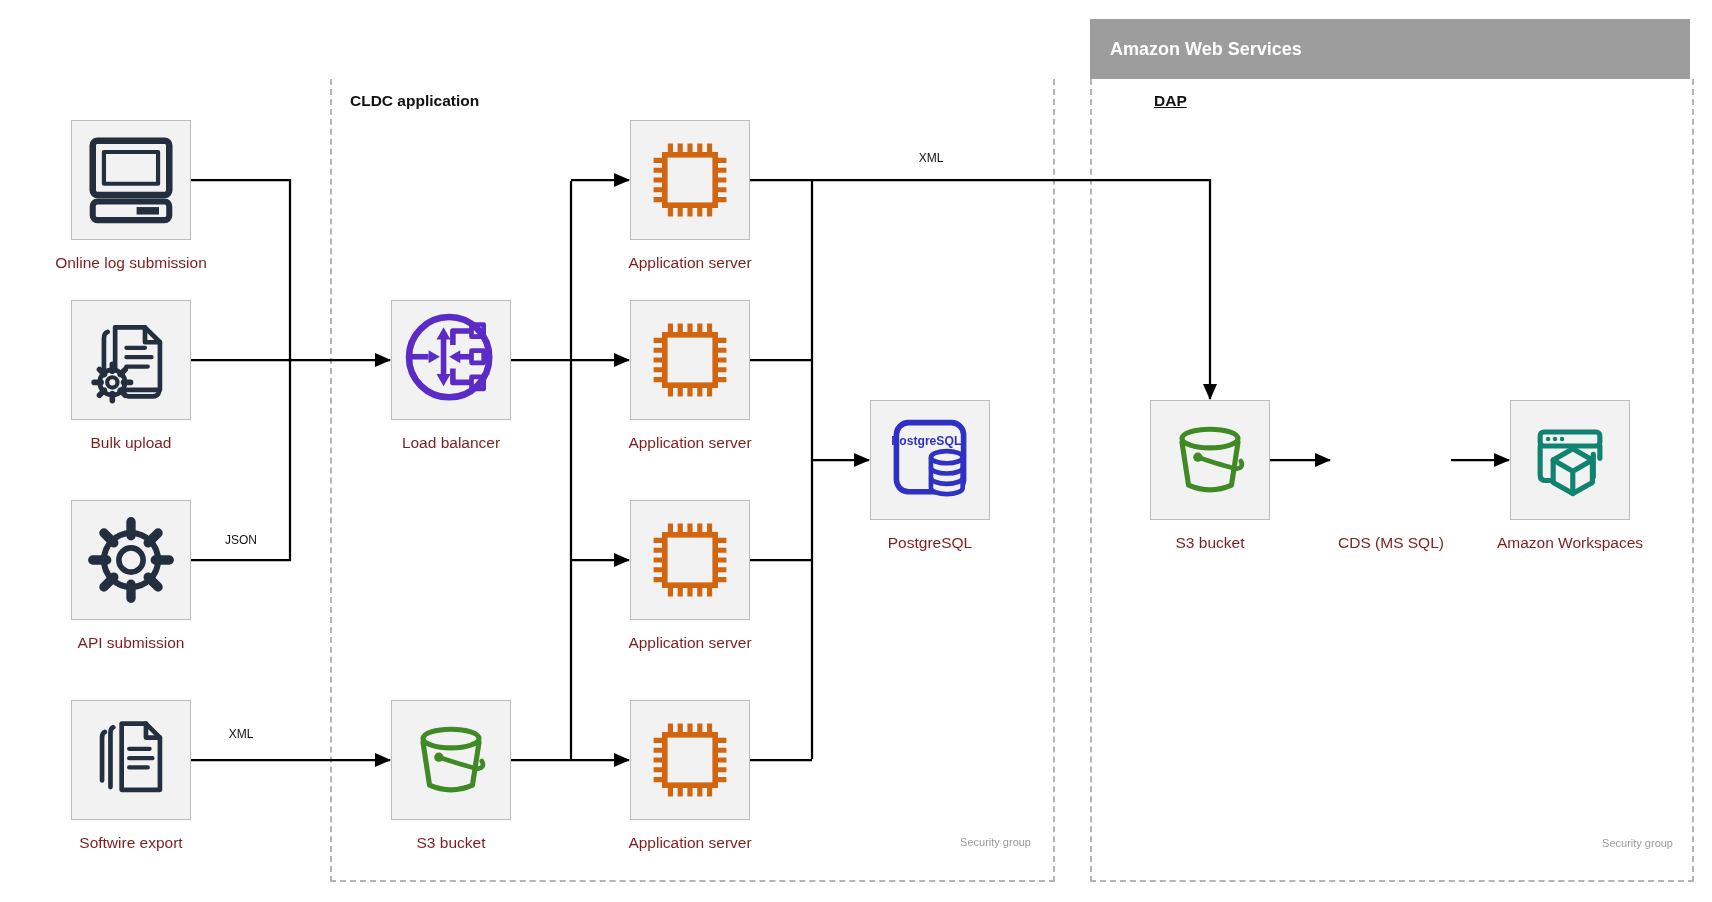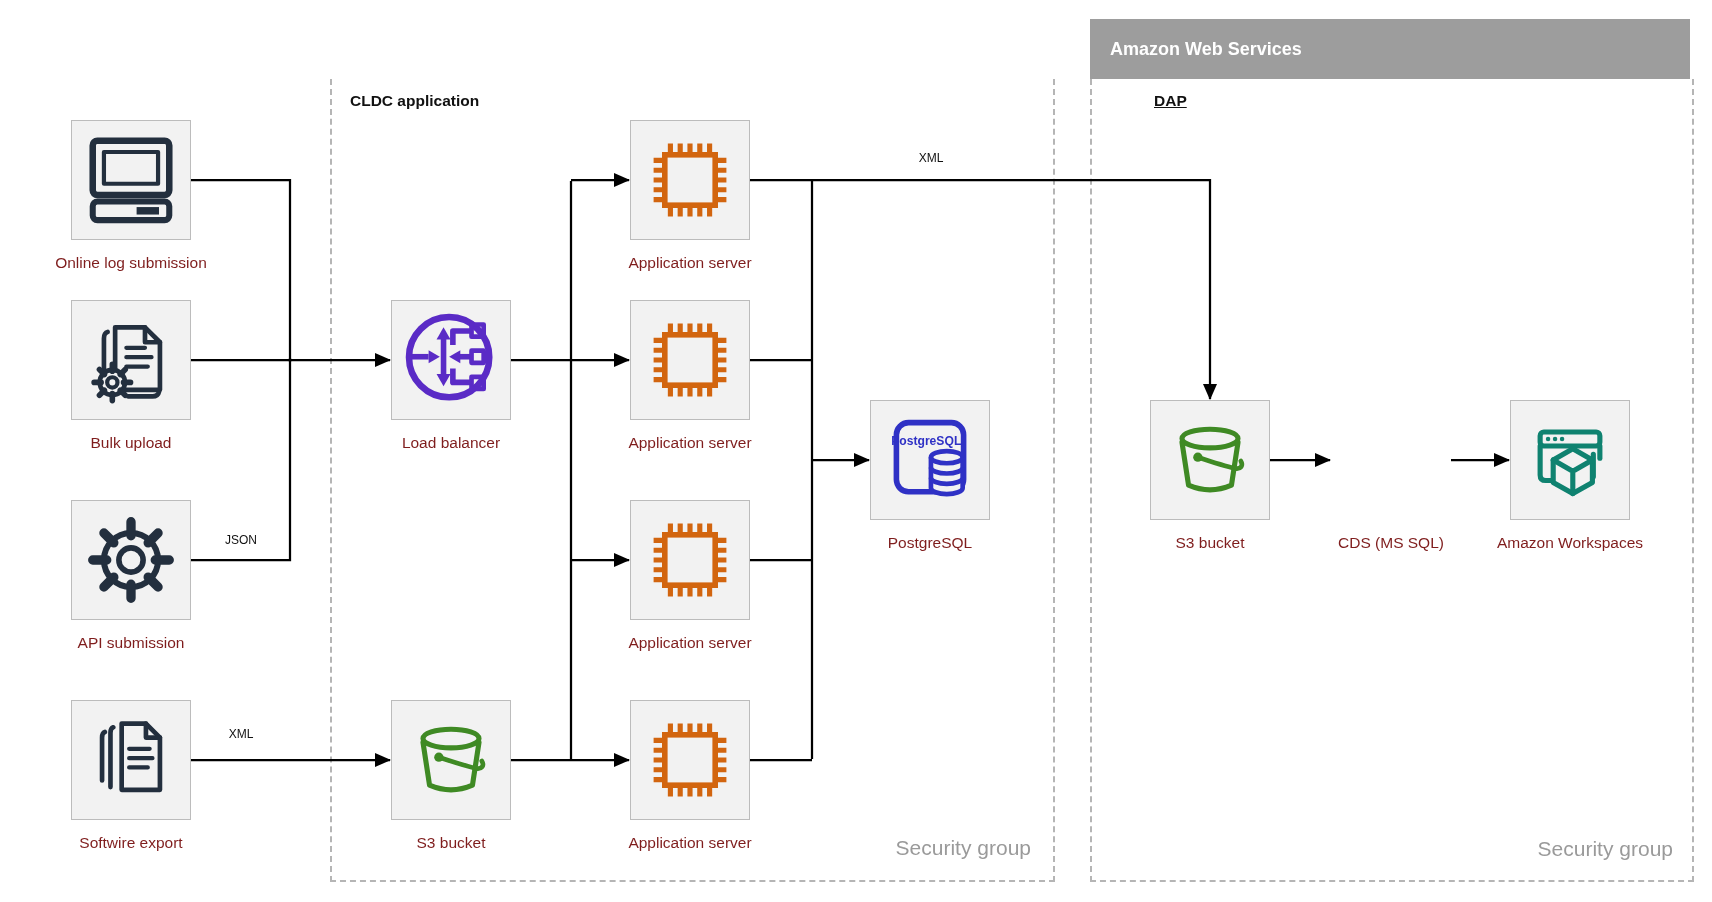--- a/index.html
+++ b/index.html
@@ -13,21 +13,21 @@
     border-left:2px dashed #b5b5b5;border-right:2px dashed #b5b5b5;border-bottom:2px dashed #b5b5b5;
   }
   .container-header{
     position:absolute;z-index:2;background:#9d9d9d;color:#ffffff;
     font-size:18px;font-weight:bold;line-height:60px;padding-left:20px;box-sizing:border-box;
   }
   .container-subtitle{
     position:absolute;z-index:2;font-size:15.5px;font-weight:bold;color:#111;
   }
   .container-footer{
-    position:absolute;z-index:2;font-size:21px;color:#9a9a9a;text-align:right;width:300px;
+    position:absolute;z-index:2;font-size:11px;color:#9a9a9a;text-align:right;width:300px;
   }
   .node{
     position:absolute;z-index:3;width:120px;height:120px;background:#f2f2f2;
     border:1.5px solid #bcbcbc;box-sizing:border-box;display:flex;align-items:center;justify-content:center;
   }
   .node svg{display:block;width:112px;height:112px;}
   .node-label{
     position:absolute;z-index:3;width:240px;text-align:center;font-size:15.5px;color:#7f1d1d;
   }
   .edge-label{

